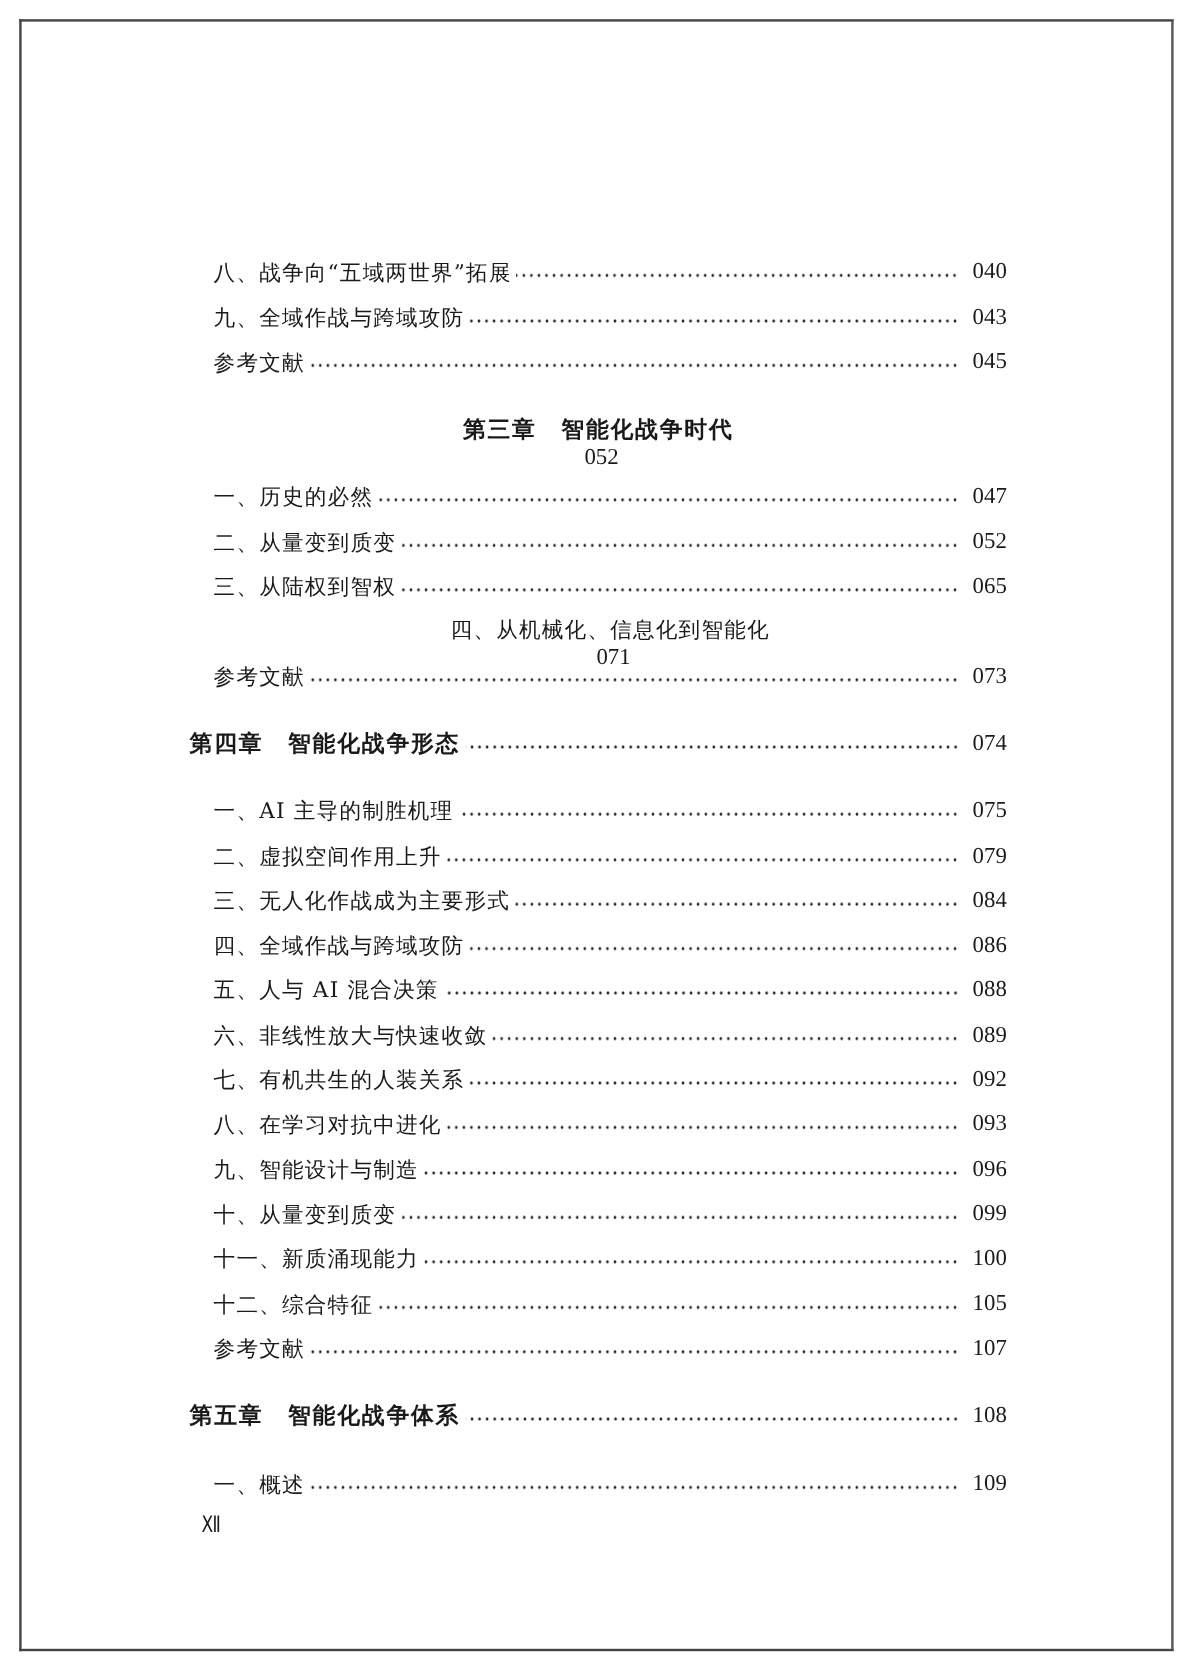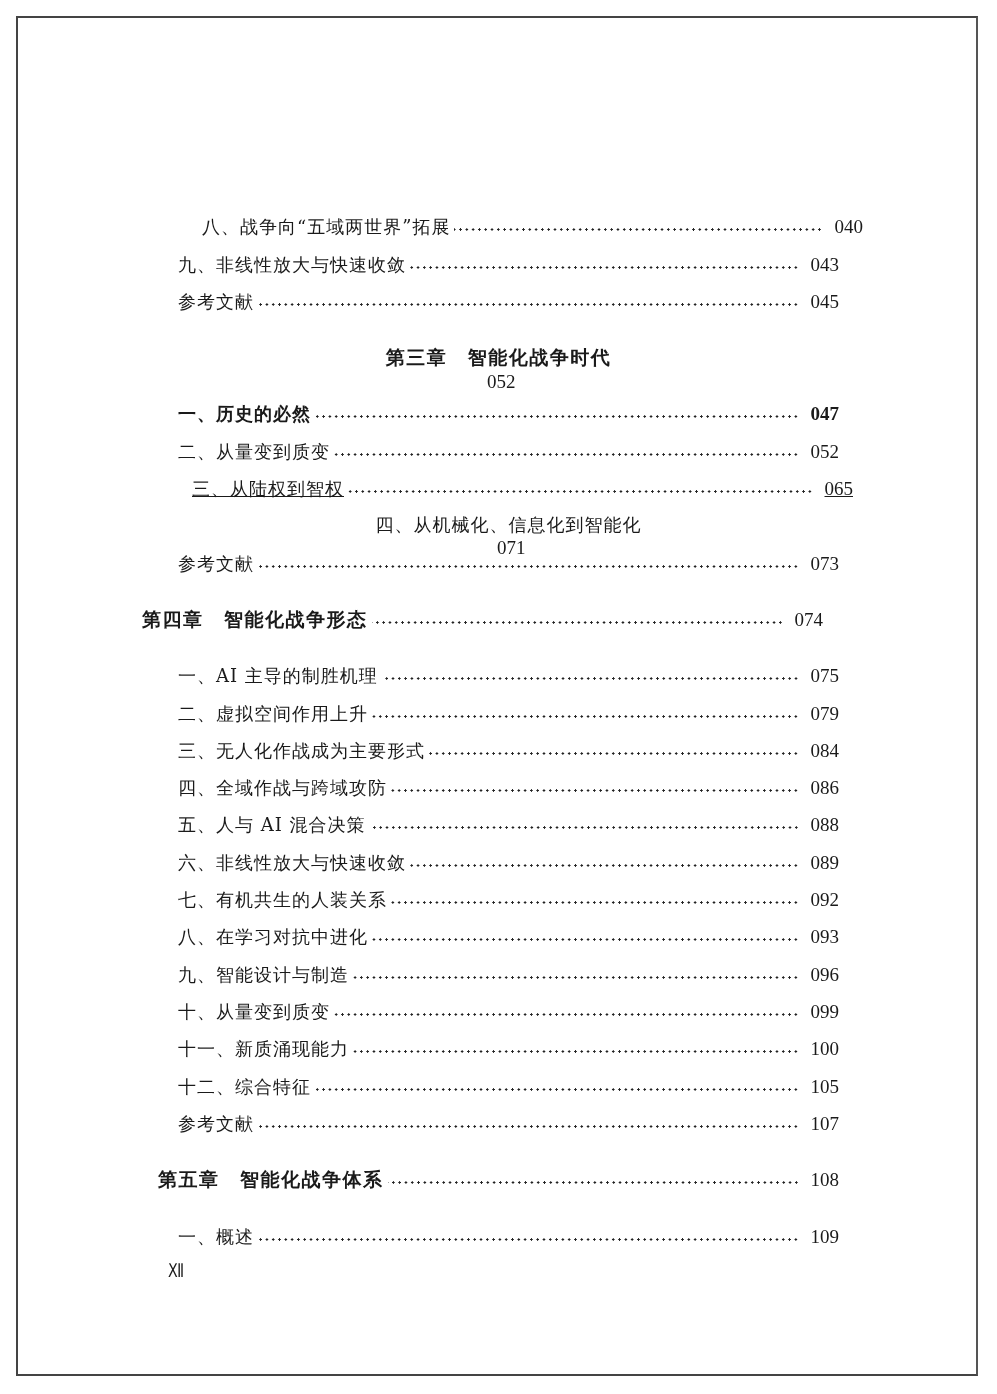--- a/index.html
+++ b/index.html
@@ -18,66 +18,66 @@
   .row .page { font-family: "Liberation Serif", "DejaVu Serif", serif; font-size: 19px; width: 34px; text-align: right; }
   .folio { position: absolute; left: 168px; top: 1259px; font-family: "Liberation Serif", serif; font-size: 19px;
            transform: scaleX(0.75); transform-origin: left; letter-spacing: -1px; }
 </style>
 </head>
 <body>
 
 <div class="page-frame"></div>
 
 <div class="toc" id="toc">
-    <div class="row section" style="top: 214px; left: 178px; width: 661px; margin-left: 24px;">
+    <div class="row section" style="top: 214px; left: 178px; width: 661px;">
     <span class="title">八、战争向“五域两世界”拓展</span>
     <span class="leader"></span>
     <span class="page">040</span>
   </div>
     <div class="row section" style="top: 252px; left: 178px; width: 661px;">
-    <span class="title">九、非线性放大与快速收敛</span>
+    <span class="title">九、全域作战与跨域攻防</span>
     <span class="leader"></span>
     <span class="page">043</span>
   </div>
     <div class="row section" style="top: 289px; left: 178px; width: 661px;">
     <span class="title">参考文献</span>
     <span class="leader"></span>
     <span class="page">045</span>
   </div>
     <div class="row chapter" style="top: 345px; left: 158px; width: 681px; flex-direction: column;">
     <span class="title">第三章　智能化战争时代</span>
     <span class="leader"></span>
     <span class="page">052</span>
   </div>
-    <div class="row section" style="top: 401px; left: 178px; width: 661px; font-weight: bold;">
+    <div class="row section" style="top: 401px; left: 178px; width: 661px;">
     <span class="title">一、历史的必然</span>
     <span class="leader"></span>
     <span class="page">047</span>
   </div>
     <div class="row section" style="top: 439px; left: 178px; width: 661px;">
     <span class="title">二、从量变到质变</span>
     <span class="leader"></span>
     <span class="page">052</span>
   </div>
-    <div class="row section" style="top: 476px; left: 192px; width: 661px; text-decoration: underline;">
+    <div class="row section" style="top: 476px; left: 178px; width: 661px;">
     <span class="title">三、从陆权到智权</span>
     <span class="leader"></span>
     <span class="page">065</span>
   </div>
     <div class="row section" style="top: 513px; left: 178px; width: 661px; flex-direction: column;">
     <span class="title">四、从机械化、信息化到智能化</span>
     <span class="leader"></span>
     <span class="page">071</span>
   </div>
     <div class="row section" style="top: 551px; left: 178px; width: 661px;">
     <span class="title">参考文献</span>
     <span class="leader"></span>
     <span class="page">073</span>
   </div>
-    <div class="row chapter" style="top: 607px; left: 142px; width: 681px; justify-content: center;">
+    <div class="row chapter" style="top: 607px; left: 158px; width: 681px; justify-content: center;">
     <span class="title">第四章　智能化战争形态</span>
     <span class="leader"></span>
     <span class="page">074</span>
   </div>
     <div class="row section" style="top: 663px; left: 178px; width: 661px;">
     <span class="title">一、AI 主导的制胜机理</span>
     <span class="leader"></span>
     <span class="page">075</span>
   </div>
     <div class="row section" style="top: 701px; left: 178px; width: 661px;">

